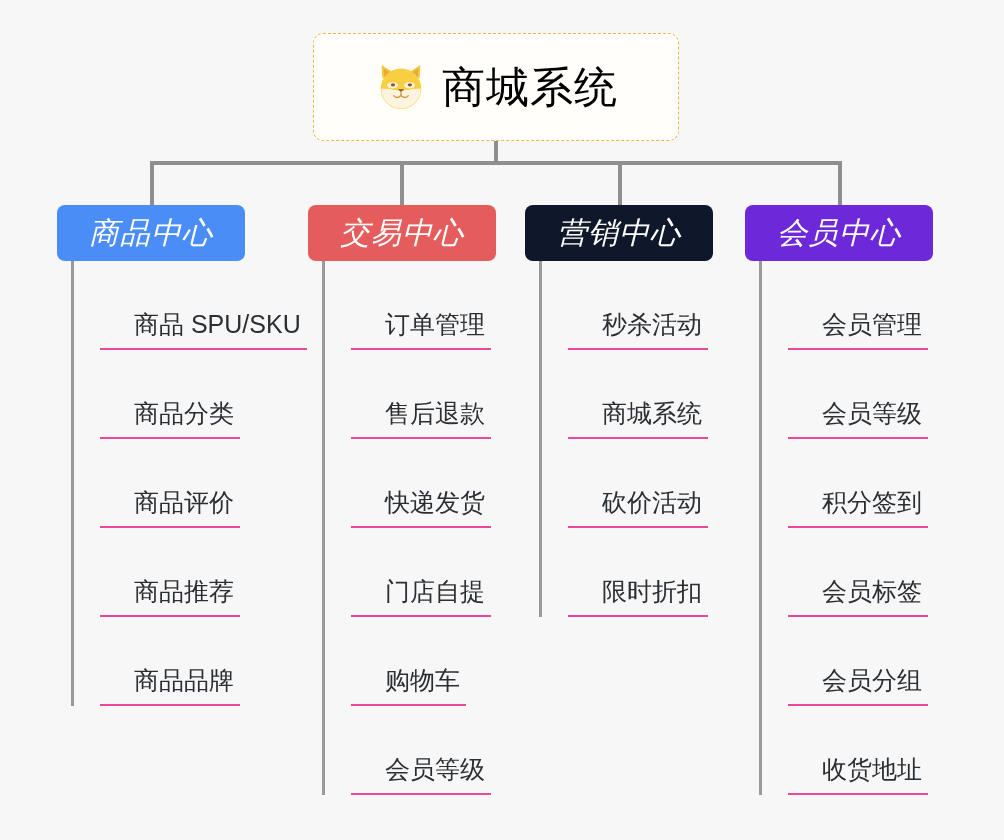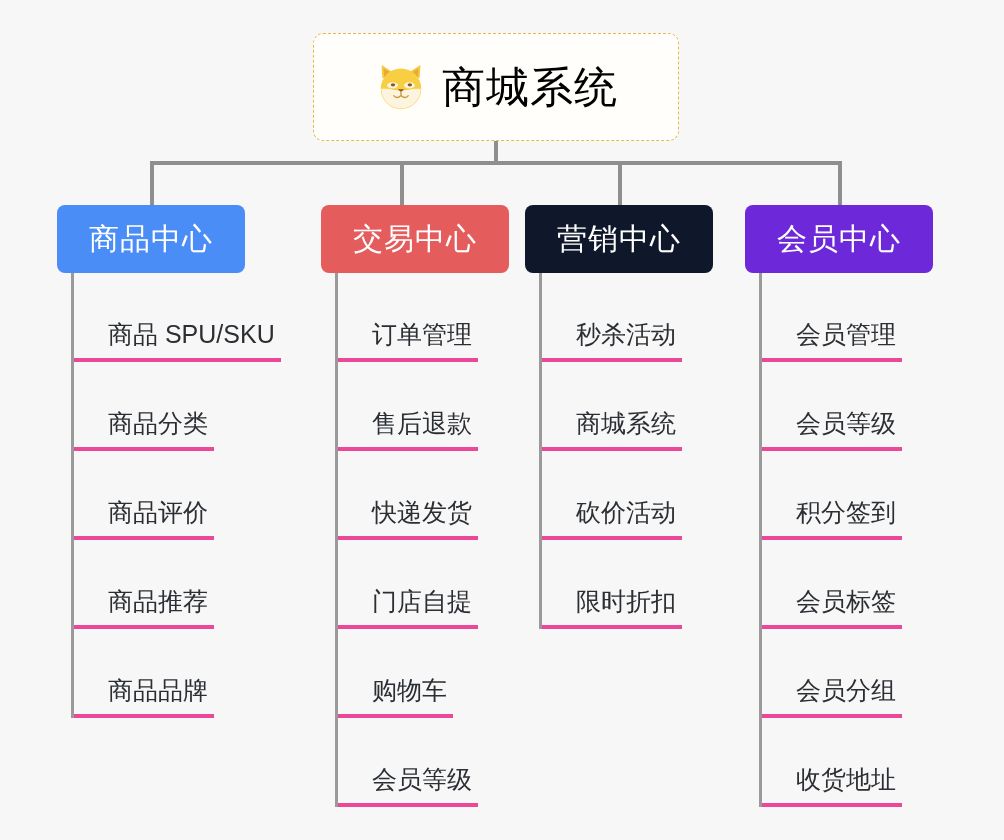--- a/index.html
+++ b/index.html
@@ -71,51 +71,53 @@
     width: 4px;
     height: 44px;
   }
 
   
   .column {
     position: absolute;
     top: 205px;
   }
   .cat-box {
-    height: 68px;
+    height: 56px;
     border-radius: 8px;
     display: flex;
     align-items: center;
     justify-content: center;
     color: #ffffff;
     font-size: 30px;
     letter-spacing: 1px;
     box-sizing: border-box;
+    font-style: italic;
   }
   .leaf-list {
     position: relative;
     margin-left: 14px;
     padding-top: 0;
     border-left: 3px solid #9a9a9a;
   }
   .leaf-item {
     position: relative;
     height: 89px;
     display: flex;
     align-items: flex-end;
     box-sizing: border-box;
   }
   .leaf-text {
     display: inline-block;
     font-size: 25px;
     color: #2b2f33;
     line-height: 1;
     padding: 0 6px 11px 34px;
-    border-bottom: 4px solid #ec4899;
+    border-bottom: 2px solid #ec4899;
     white-space: nowrap;
+    margin-left: 26px;
   }
 </style>
 </head>
 <body style="background: rgb(247, 247, 247);">
 
 <div id="mindmap">
 
   <div class="root-node" style="border-color: rgb(232, 184, 75); background: rgb(255, 254, 251);">
     <svg class="root-emoji" viewBox="0 0 64 64">
 
@@ -167,21 +169,21 @@
         </div>
       <div class="leaf-item">
           <span class="leaf-text">商品推荐</span>
         </div>
       <div class="leaf-item">
           <span class="leaf-text">商品品牌</span>
         </div>
     </div>
   </div>
 
-  <div class="column" id="col-1" style="left: 321px; width: 188px;">
+  <div class="column" id="col-1" style="left: 308px; width: 188px;">
     <div class="cat-box" style="background: rgb(228, 92, 92); width: 188px;">
       <span>交易中心</span>
     </div>
     <div class="leaf-list">
       <div class="leaf-item">
           <span class="leaf-text">订单管理</span>
         </div>
       <div class="leaf-item">
           <span class="leaf-text">售后退款</span>
         </div>

